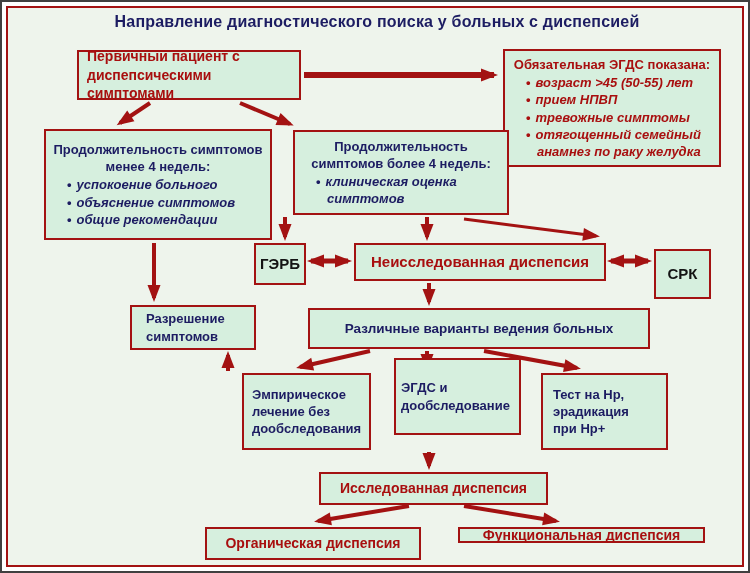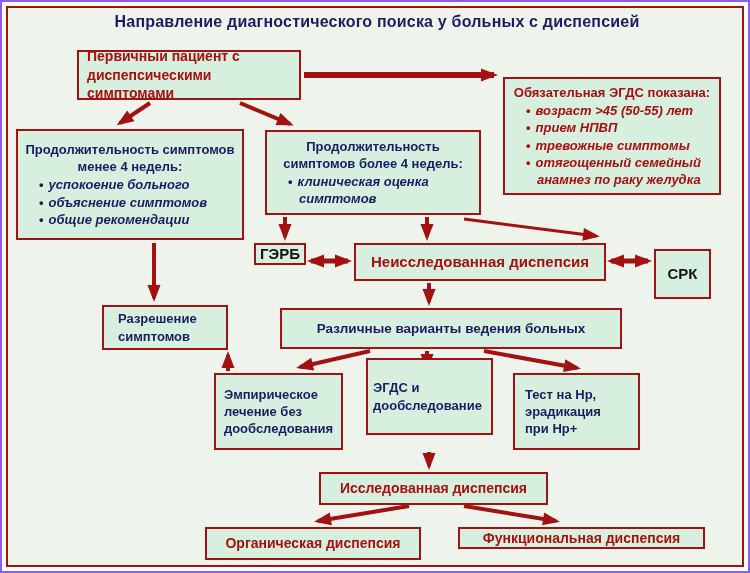--- a/index.html
+++ b/index.html
@@ -1,31 +1,31 @@
 <!DOCTYPE html>
 <html style="--page-bg: #eef4ec; --box-bg: #d6efde; --accent-red: #a31212; --text-red: #a80f0f; --navy: #1c1c62; --ink: #141414;"><head>
 <meta charset="utf-8">
 <style>
   :root{
     --page-bg:#eef4ec; --box-bg:#d6efde; --accent-red:#a31212;
     --text-red:#a80f0f; --navy:#1c1c62; --ink:#141414;
   }
   html,body{margin:0;padding:0;background:#fff;font-family:"Liberation Sans",sans-serif;}
-  .frame{position:relative;width:746px;height:569px;border:2px solid #8b5cf6;background:#fff;}
+  .frame{position:relative;width:746px;height:569px;border:2px solid #404040;background:#fff;}
   .redframe{position:absolute;left:4px;top:4px;right:4px;bottom:4px;border:2px solid var(--accent-red);background:var(--page-bg);}
   .content{position:absolute;left:0;top:0;width:750px;height:573px;}
   .title{position:absolute;left:0;top:11px;width:100%;text-align:center;
     color:var(--navy);font-weight:bold;font-size:16px;letter-spacing:.2px;}
   .box{position:absolute;background:var(--box-bg);border:2px solid var(--accent-red);
     box-sizing:border-box;display:flex;flex-direction:column;justify-content:center;
     font-weight:bold;line-height:1.32;}
   .box .bt{text-align:center;font-size:13px;}
   .box.center{align-items:center;}
   .red-t{color:var(--text-red);}
-  .navy-t{color:var(--navy);}
+  .navy-t{color:var(--navy);margin-left:28px;}
   .ink-t{color:var(--ink);}
   ul.bullets{margin:1px 0 0 0;padding:0 0 0 14px;list-style:none;font-size:13px;font-style:italic;}
   ul.bullets li{padding-left:11px;}
   ul.bullets li::before{content:"•";margin-left:-11px;margin-right:5px;font-style:normal;}
   .pad{padding:4px 7px;}
   .fs14{font-size:14px;} .fs15{font-size:15px;} .fs135{font-size:13.5px;}
   svg.arrows{position:absolute;left:0;top:0;width:750px;height:573px;pointer-events:none;color:var(--accent-red);}
   svg.arrows line{stroke:currentColor;}
 </style>
 </head>
@@ -60,21 +60,21 @@
       <line x1="482" y1="349" x2="575" y2="366" stroke-width="4" marker-end="url(#ah)"></line>
       <line x1="427" y1="450" x2="427" y2="464" stroke-width="4" marker-end="url(#ah)"></line>
       <line x1="407" y1="504" x2="316" y2="519" stroke-width="4" marker-end="url(#ah)"></line>
       <line x1="462" y1="504" x2="554" y2="519" stroke-width="4" marker-end="url(#ah)"></line>
     </svg>
 
     <div class="title">Направление диагностического поиска у больных с диспепсией</div>
 
     <div class="box center red-t fs14" style="left:75px;top:48px;width:224px;height:50px;padding:2px 8px;">Первичный пациент с диспепсическими симптомами</div>
 
-    <div class="box red-t pad" style="left:501px;top:47px;width:218px;height:118px;margin-top:28px;">
+    <div class="box red-t pad" style="left:501px;top:47px;width:218px;height:118px;">
       <div class="bt">Обязательная ЭГДС показана:</div>
       <ul class="bullets">
         <li>возраст &gt;45 (50-55) лет</li>
         <li>прием НПВП</li>
         <li>тревожные симптомы</li>
         <li>отягощенный семейный анамнез по раку желудка</li>
       </ul>
     </div>
 
     <div class="box navy-t pad" style="left:14px;top:127px;width:228px;height:111px;">
@@ -86,36 +86,36 @@
       </ul>
     </div>
 
     <div class="box navy-t pad" style="left:263px;top:128px;width:216px;height:85px;">
       <div class="bt">Продолжительность симптомов более 4 недель:</div>
       <ul class="bullets">
         <li>клиническая оценка симптомов</li>
       </ul>
     </div>
 
-    <div class="box center ink-t fs15" style="left:252px;top:241px;width:52px;height:22px;">ГЭРБ</div>
+    <div class="box center ink-t fs15" style="left:252px;top:241px;width:52px;height:42px;">ГЭРБ</div>
 
     <div class="box center red-t fs15" style="left:352px;top:241px;width:252px;height:38px;">Неисследованная диспепсия</div>
 
     <div class="box center ink-t fs15" style="left:652px;top:247px;width:57px;height:50px;">СРК</div>
 
     <div class="box center navy-t" style="left:100px;top:303px;width:126px;height:45px;padding:2px 14px;font-size:13px;">Разрешение симптомов</div>
 
     <div class="box center navy-t fs135" style="left:278px;top:306px;width:342px;height:41px;padding:2px 18px;">Различные варианты ведения больных</div>
 
     <div class="box center navy-t" style="left:212px;top:371px;width:129px;height:77px;padding:2px 9px;font-size:13px;">Эмпирическое лечение без дообследования</div>
 
     <div class="box center navy-t" style="left:364px;top:356px;width:127px;height:77px;padding:2px 5px;font-size:13px;">ЭГДС и дообследование</div>
 
     <div class="box center navy-t" style="left:511px;top:371px;width:127px;height:77px;padding:2px 10px;font-size:13px;">Тест на Нр, эрадикация при Нр+</div>
 
     <div class="box center red-t fs14" style="left:317px;top:470px;width:229px;height:33px;">Исследованная диспепсия</div>
 
     <div class="box center red-t fs14" style="left:203px;top:525px;width:216px;height:33px;">Органическая диспепсия</div>
 
-    <div class="box center red-t fs14" style="left:456px;top:525px;width:247px;height:22px;">Функциональная диспепсия</div>
+    <div class="box center red-t fs14" style="left:456px;top:525px;width:247px;height:16px;">Функциональная диспепсия</div>
 
   </div>
 </div>
 
 </body></html>

